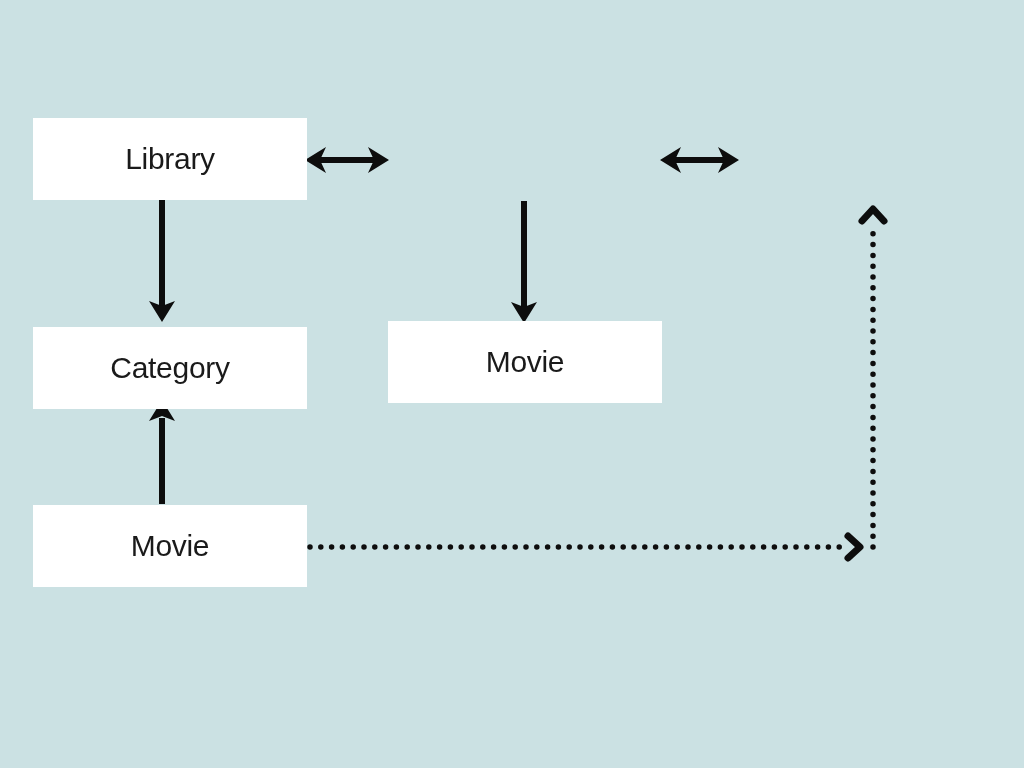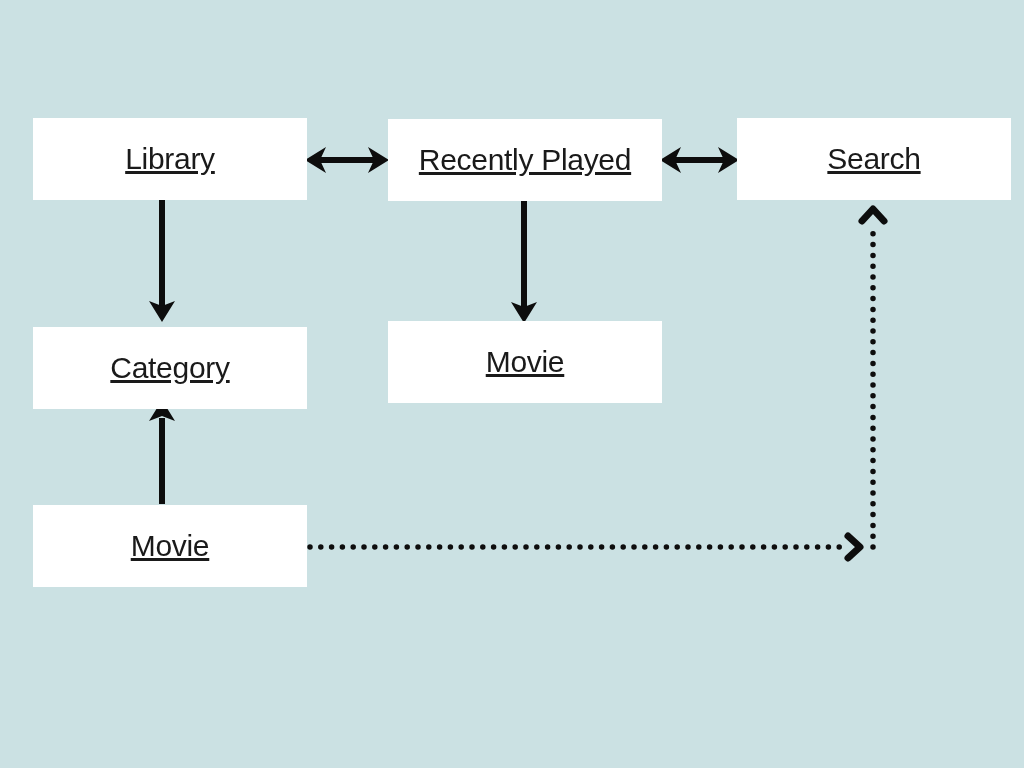--- a/index.html
+++ b/index.html
@@ -14,21 +14,21 @@
     background:var(--bg);
     font-family:"Liberation Sans","DejaVu Sans",sans-serif;
   }
   .stage{position:relative;width:1024px;height:768px;background:var(--bg);}
   .arrows{position:absolute;left:0;top:0;width:1024px;height:768px;}
   .node{
     position:absolute;width:274px;height:82px;
     background:var(--box);
     display:flex;align-items:center;justify-content:center;
     color:var(--text);
-    font-size:30px;letter-spacing:-0.3px;text-decoration:underline;
+    font-size:30px;letter-spacing:-0.3px;
   }
   .node span{white-space:nowrap;}
   #node-library{left:33px;top:118px;}
   #node-recently-played{left:388px;top:119px;}
   #node-search{left:737px;top:118px;}
   #node-category{left:33px;top:327px;}
   #node-movie-center{left:388px;top:321px;}
   #node-movie-bottom{left:33px;top:505px;}
 
   .solid-line{stroke:var(--line);stroke-width:6;}
@@ -81,27 +81,21 @@
       <polyline class="chevron" points="848,536 860,547 848,558"></polyline>
       <line class="dotted-line" x1="873" y1="547" x2="873" y2="231"></line>
       <polyline class="chevron" points="862,221 873,209 884,221"></polyline>
     </g>
   </svg>
 
   <div class="node" id="node-library">
     <span>Library</span>
   </div>
 
-  <div class="node" id="node-recently-played">
-    <span>Recently Played</span>
-  </div>
 
-  <div class="node" id="node-search">
-    <span>Search</span>
-  </div>
 
   <div class="node" id="node-category">
     <span>Category</span>
   </div>
 
   <div class="node" id="node-movie-center">
     <span>Movie</span>
   </div>
 
   <div class="node" id="node-movie-bottom">

